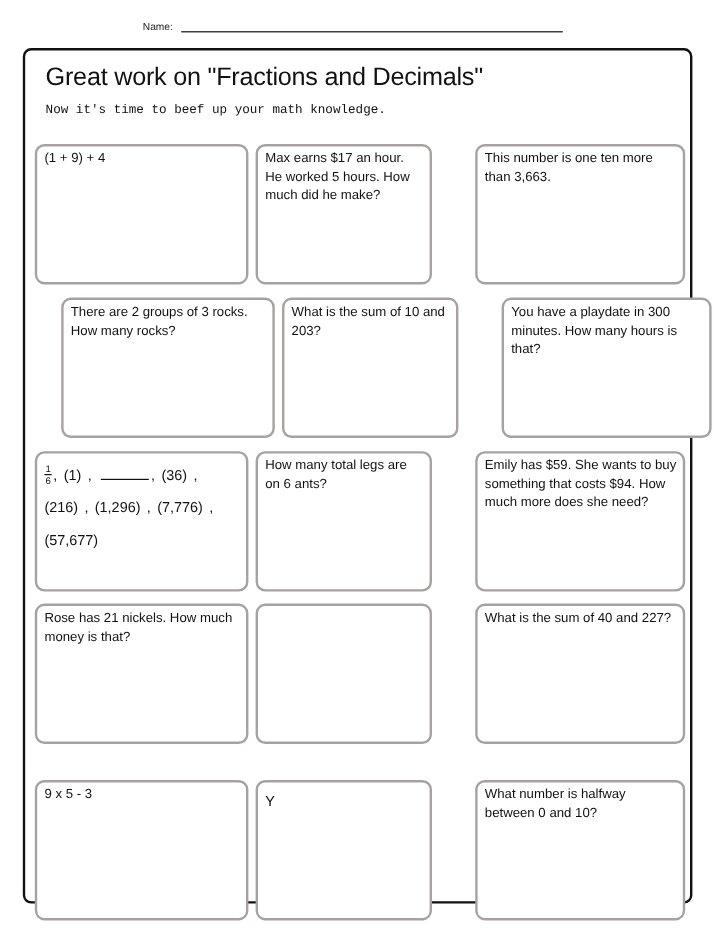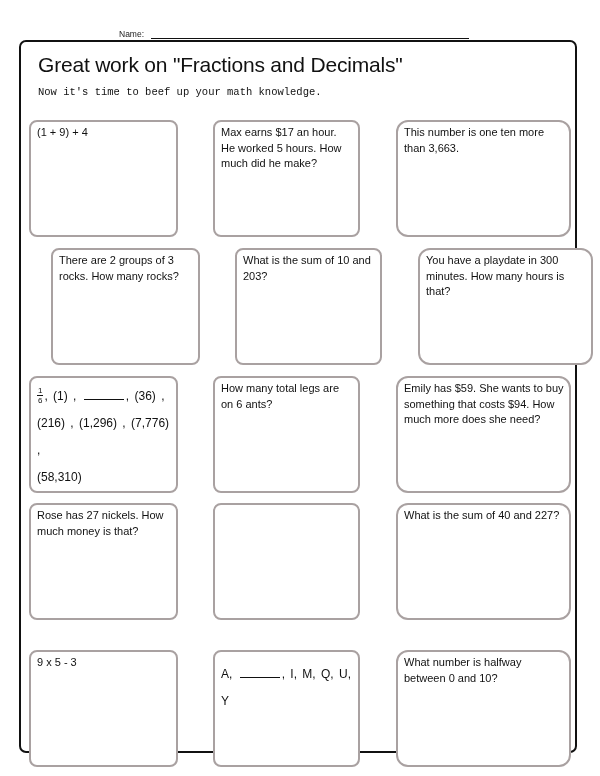--- a/index.html
+++ b/index.html
@@ -10,21 +10,21 @@
     body {
       width: 600px;
       height: 776px;
       position: relative;
       font-family: "Liberation Sans", "DejaVu Sans", sans-serif;
       color: #111;
       overflow: hidden;
     }
     .name-row {
       position: absolute;
-      top: 25px;
+      top: 13px;
       left: 119px;
       height: 14px;
       display: flex;
       align-items: flex-end;
       font-size: 8.5px;
       color: #222;
     }
     .name-label { margin-right: 7px; line-height: 10px; }
     .name-line {
       width: 318px;
@@ -64,23 +64,23 @@
       box-sizing: border-box;
       border: 2px solid #a9a1a1;
       border-radius: 8px;
       background: #fff;
       padding: 3px 5px 3px 6px;
       font-size: 11px;
       line-height: 15.5px;
       color: #111;
       overflow: hidden;
     }
-    .col-0 { left: 29px; width: 149px; }
+    .col-0 { left: 29px; width: 178px; }
     .col-1 { left: 213px; width: 147px; }
-    .col-2 { left: 396px; width: 175px; border-radius: 12px; }
+    .col-2 { left: 396px; width: 175px; }
     .row-0 { top: 120px; height: 117px; }
     .row-1 { top: 248px; height: 117px; margin-left: 22px; }
     .row-2 { top: 376px; height: 117px; }
     .row-3 { top: 503px; height: 117px; }
     .row-4 { top: 650px; height: 117px; }
 
     .seq {
       font-size: 12px;
       line-height: 27px;
       padding-top: 6px;
@@ -147,43 +147,39 @@
 
 <div class="card col-0 row-2">
   <div class="seq first-line">
     <span class="frac">
       <span class="num">1</span>
       <span class="den">6</span>
     </span><span>,  (1) ,</span>
     <span class="blank"></span><span>,    (36) ,</span>
   </div>
   <div class="seq" style="padding-top:0">(216) ,  (1,296) ,  (7,776) ,</div>
-  <div class="seq" style="padding-top:0">(58,310)</div>
+  <div class="seq" style="padding-top:0">(57,677)</div>
 </div>
 <div class="card col-1 row-2">
   <span>How many total legs are on 6 ants?</span>
 </div>
 <div class="card col-2 row-2">
   <span>Emily has $59.  She wants to buy something that costs $94.  How much more does she need?</span>
 </div>
 
 <div class="card col-0 row-3">
-  <span>Rose has 27 nickels.  How much money is that?</span>
+  <span>Rose has 21 nickels.  How much money is that?</span>
 </div>
 <div class="card col-1 row-3">
 </div>
 <div class="card col-2 row-3">
   <span>What is the sum of 40 and 227?</span>
 </div>
 
 <div class="card col-0 row-4">
   <span>9 x 5 - 3</span>
 </div>
 <div class="card col-1 row-4">
-  <div class="seq">
-    <span>A,</span>
-    <span class="blank"></span><span>,  I,  M,  Q,  U,</span>
-  </div>
   <div class="seq" style="padding-top:0">Y</div>
 </div>
 <div class="card col-2 row-4">
   <span>What number is halfway between 0 and 10?</span>
 </div>
 
 </body></html>

